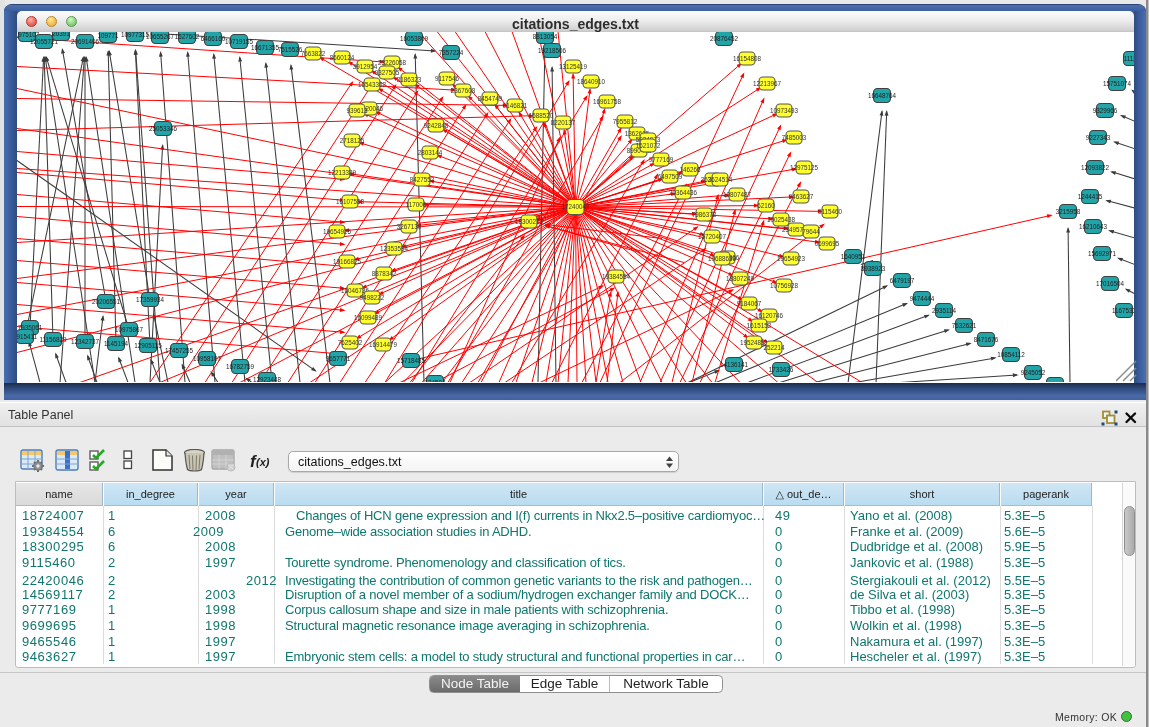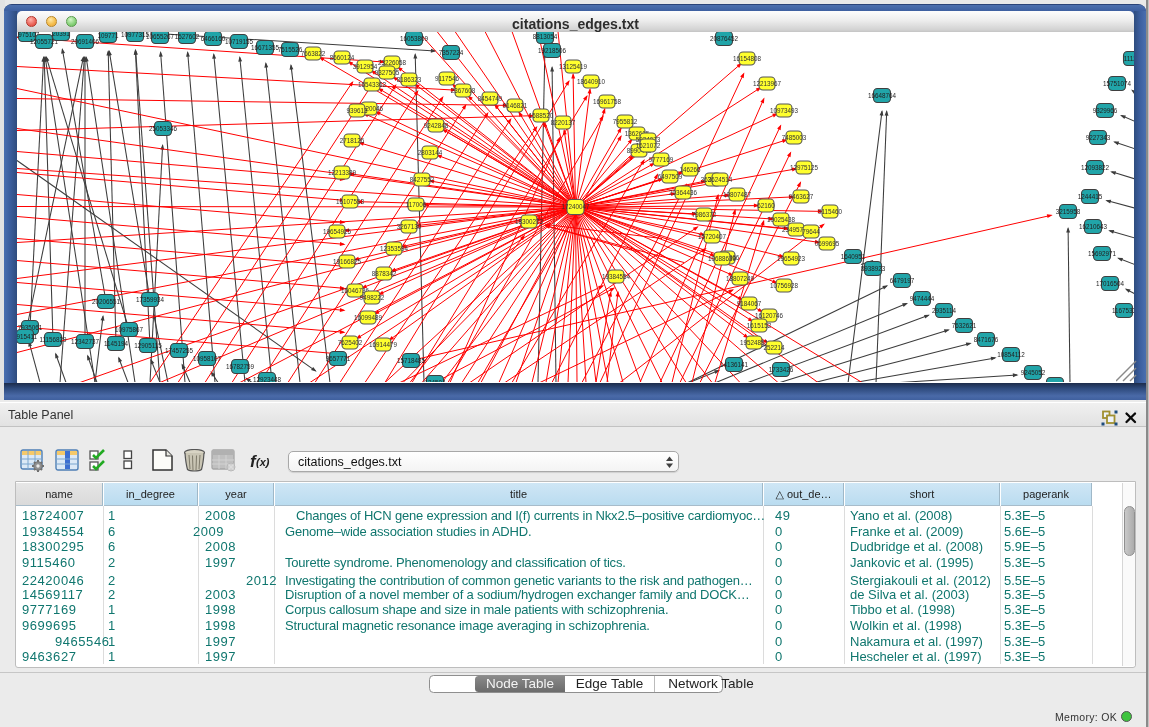--- a/index.html
+++ b/index.html
@@ -36,21 +36,21 @@
   line-height:22px; border-right:1px solid #9fb8c8; border-bottom:1px solid #a8bcca; background:linear-gradient(180deg,#cfe6f5,#badcf0); }
 .tr { position:absolute; left:0; width:1110px; height:15.7px; font-size:13px; color:#0f766e; }
 .tr span { position:absolute; top:1px; white-space:nowrap; }
 .gridv { position:absolute; top:506px; height:158px; width:1px; background:#dcdcdc; }
 #vsb { position:absolute; left:1122px; top:483px; width:13px; height:183px; background:#fafafa; border-left:1px solid #d6d6d6; }
 #thumb { position:absolute; left:1124px; top:506px; width:10.5px; height:50px; border-radius:5.5px;
   background:linear-gradient(90deg,#c9c9c9,#ababab); border:1px solid #8f8f8f; }
 #tabline { position:absolute; left:0; top:672px; width:1149px; height:1px; background:#c6c6c6; }
 #tabs { position:absolute; left:429px; top:674.5px; width:294px; height:18px; border:1px solid #8f8f8f;
   border-radius:4.5px; background:#fff; font-size:13.5px; }
-.seg { position:absolute; top:0; height:16px; line-height:16px; text-align:center; color:#222;margin-left:45px; }
+.seg { position:absolute; top:0; height:16px; line-height:16px; text-align:center; color:#222; }
 #segN { left:0; width:90px; background:linear-gradient(180deg,#8a8a8a,#6b6b6b); color:#f4f4f4; border-radius:3.5px 0 0 3.5px; }
 #segE { left:90px; width:90px; border-right:1px solid #bbb; }
 #segT { left:180px; width:112px; }
 #mem { position:absolute; right:32px; top:711px; font-size:10.5px; color:#333; letter-spacing:0.3px; }
 #memdot { position:absolute; left:1121px; top:711px; width:11px; height:11px; border-radius:50%;
   background:#3ec43e; border:1px solid #555; }
 #edgeR { position:absolute; right:0; top:0; width:3px; height:727px; background:linear-gradient(90deg,#8a8a8a 0%,#8a8a8a 55%,#c2c2c2 60%,#c2c2c2 100%); }
 svg text { font-family:"Liberation Sans",sans-serif; }
 </style></head><body>
 <div id="deskL"></div>
@@ -894,21 +894,21 @@
     <span style="left:775px;letter-spacing:0.55px;">0</span>
     <span style="left:850px;">Dudbridge et al. (2008)</span>
     <span style="left:1004px;">5.9E–5</span>
   </div>
 <div class="tr" style="top:554.1px">
     <span style="left:22px;letter-spacing:0.55px;">9115460</span>
     <span style="left:108px;letter-spacing:0.55px;">2</span>
     <span style="left:205px;letter-spacing:0.55px;">1997</span>
     <span style="left:285px;letter-spacing:-0.2px;">Tourette syndrome. Phenomenology and classification of tics.</span>
     <span style="left:775px;letter-spacing:0.55px;">0</span>
-    <span style="left:850px;">Jankovic et al. (1995)</span>
+    <span style="left:850px;">Jankovic et al. (1988)</span>
     <span style="left:1004px;">5.3E–5</span>
   </div>
 <div class="tr" style="top:572px">
     <span style="left:22px;letter-spacing:0.55px;">22420046</span>
     <span style="left:108px;letter-spacing:0.55px;">2</span>
     <span style="left:205px;letter-spacing:0.55px;margin-left:41px;">2012</span>
     <span style="left:285px;letter-spacing:-0.2px;">Investigating the contribution of common genetic variants to the risk and pathogen…</span>
     <span style="left:775px;letter-spacing:0.55px;">0</span>
     <span style="left:850px;">Stergiakouli et al. (2012)</span>
     <span style="left:1004px;">5.5E–5</span>
@@ -934,31 +934,32 @@
 <div class="tr" style="top:616.9px">
     <span style="left:22px;letter-spacing:0.55px;">9699695</span>
     <span style="left:108px;letter-spacing:0.55px;">1</span>
     <span style="left:205px;letter-spacing:0.55px;">1998</span>
     <span style="left:285px;letter-spacing:-0.2px;">Structural magnetic resonance image averaging in schizophrenia.</span>
     <span style="left:775px;letter-spacing:0.55px;">0</span>
     <span style="left:850px;">Wolkin et al. (1998)</span>
     <span style="left:1004px;">5.3E–5</span>
   </div>
 <div class="tr" style="top:632.6px">
-    <span style="left:22px;letter-spacing:0.55px;margin-left:33px;">9465546</span>
+    <span style="left:22px;letter-spacing:0.55px;">9465546</span>
     <span style="left:108px;letter-spacing:0.55px;">1</span>
     <span style="left:205px;letter-spacing:0.55px;">1997</span>
     <span style="left:775px;letter-spacing:0.55px;">0</span>
     <span style="left:850px;">Nakamura et al. (1997)</span>
     <span style="left:1004px;">5.3E–5</span>
   </div>
 <div class="tr" style="top:648.3px">
     <span style="left:22px;letter-spacing:0.55px;">9463627</span>
     <span style="left:108px;letter-spacing:0.55px;">1</span>
     <span style="left:205px;letter-spacing:0.55px;">1997</span>
+    <span style="left:285px;letter-spacing:-0.2px;">Embryonic stem cells: a model to study structural and functional properties in car…</span>
     <span style="left:775px;letter-spacing:0.55px;">0</span>
     <span style="left:850px;">Hescheler et al. (1997)</span>
     <span style="left:1004px;">5.3E–5</span>
   </div>
 
 <div id="vsb"></div>
 <div id="thumb"></div>
 <div id="tabline"></div>
 <div id="tabs">
   <div class="seg" id="segN">Node Table</div>

